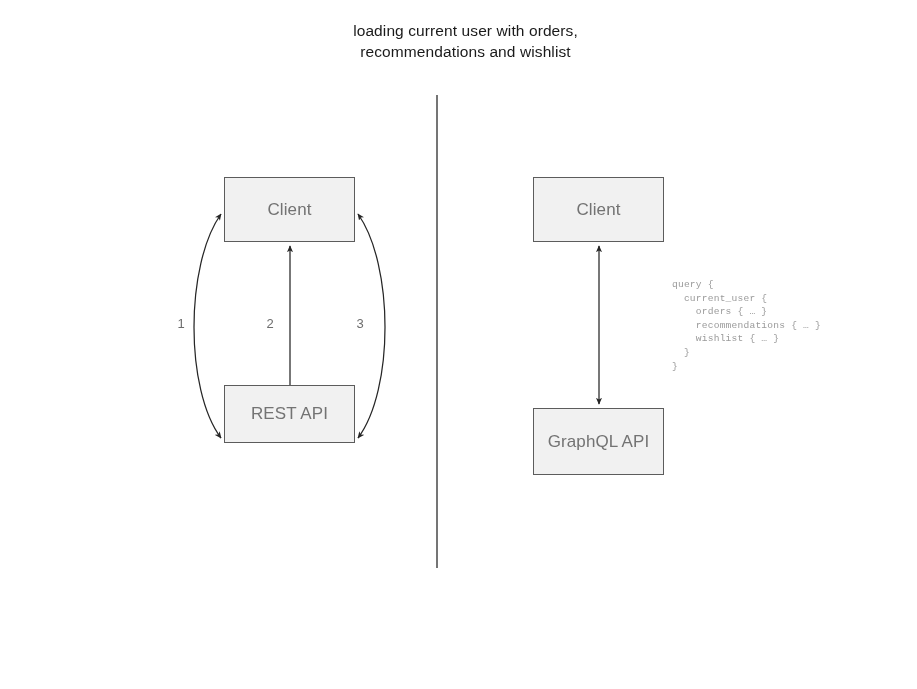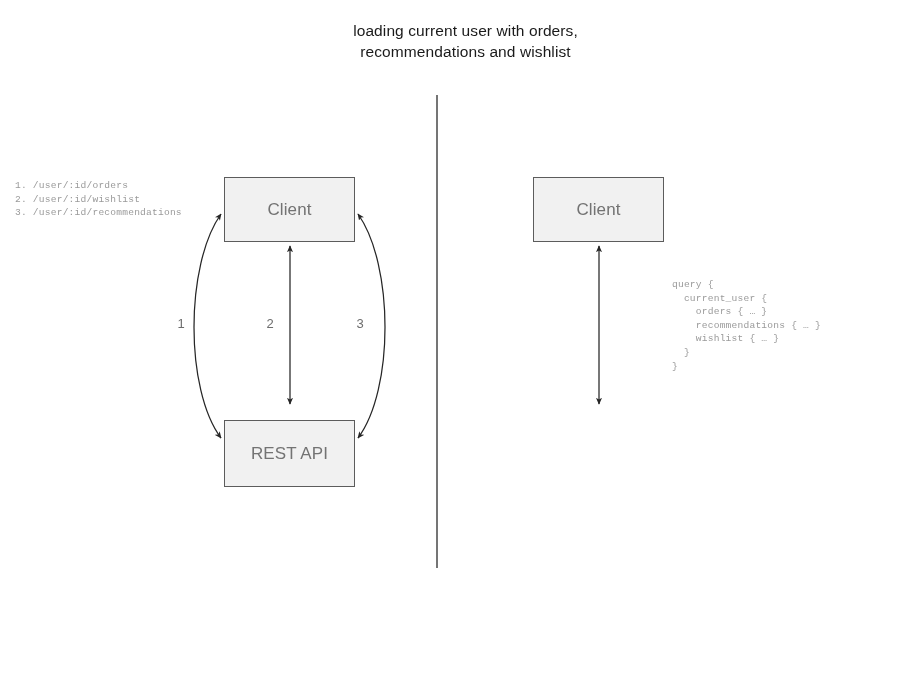--- a/index.html
+++ b/index.html
@@ -52,21 +52,21 @@
     background: #f1f1f1;
     border: 1.3px solid #5c5c5c;
     display: flex;
     align-items: center;
     justify-content: center;
     font-size: 17px;
     color: #737373;
     letter-spacing: 0.1px;
   }
   #node-rest-client   { left: 217px; top: 177px; width: 131px; height: 65px; }
-  #node-rest-api      { left: 217px; top: 420px; width: 131px; height: 67px; }
+  #node-rest-api      { left: 217px; top: 385px; width: 131px; height: 58px; }
   #node-gql-client    { left: 526px; top: 177px; width: 131px; height: 65px; }
   #node-gql-api       { left: 526px; top: 408px; width: 131px; height: 67px; }
 
   
   #edges {
     position: absolute;
     left: 0;
     top: 0;
     width: 917px;
     height: 689px;
@@ -129,30 +129,28 @@
 
     <path class="edge-path" d="M 351 214 C 387 265, 387 390, 351 438" marker-start="url(#arrow-start)" marker-end="url(#arrow-end)"></path>
 
     <path class="edge-path" d="M 592 246 L 592 404" marker-start="url(#arrow-start)" marker-end="url(#arrow-end)"></path>
   </svg>
 
   <div class="node" id="node-rest-client">Client</div>
 
   <div class="node" id="node-rest-api">REST API</div>
 
-  <div class="code-block" id="rest-endpoints">1. /user/:id/orders
-2. /user/:id/wishlist
-3. /user/:id/recommendations</div>
 
   <div class="edge-label" id="edge-label-1">1</div>
   <div class="edge-label" id="edge-label-2">2</div>
   <div class="edge-label" id="edge-label-3">3</div>
 
   <div class="node" id="node-gql-client">Client</div>
 
+  <div class="node" id="node-gql-api">GraphQL API</div>
 
   <div class="code-block" id="gql-query">query {
   current_user {
     orders { … }
     recommendations { … }
     wishlist { … }
   }
 }</div>
 
 </div>

